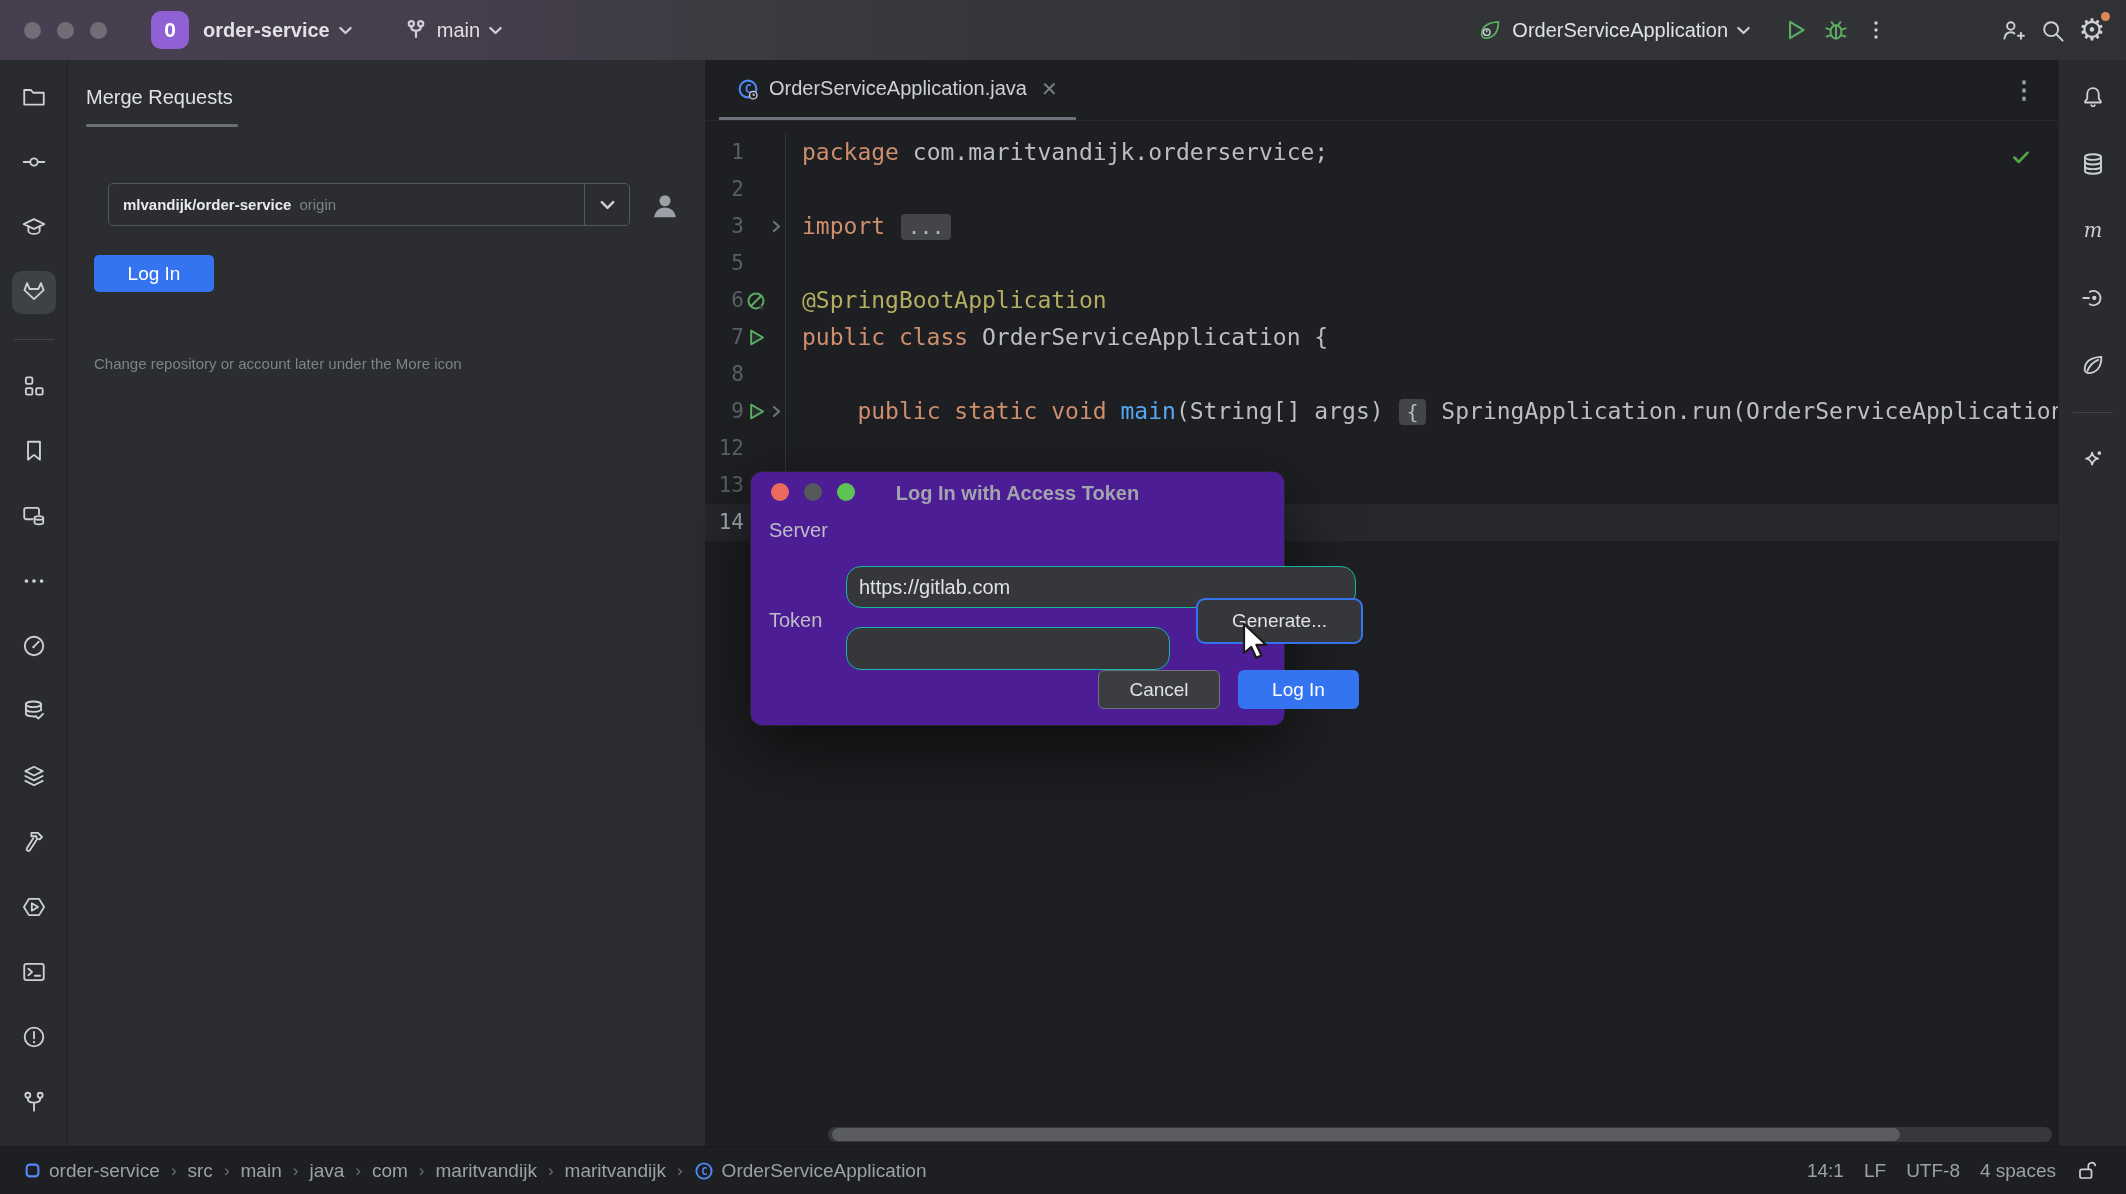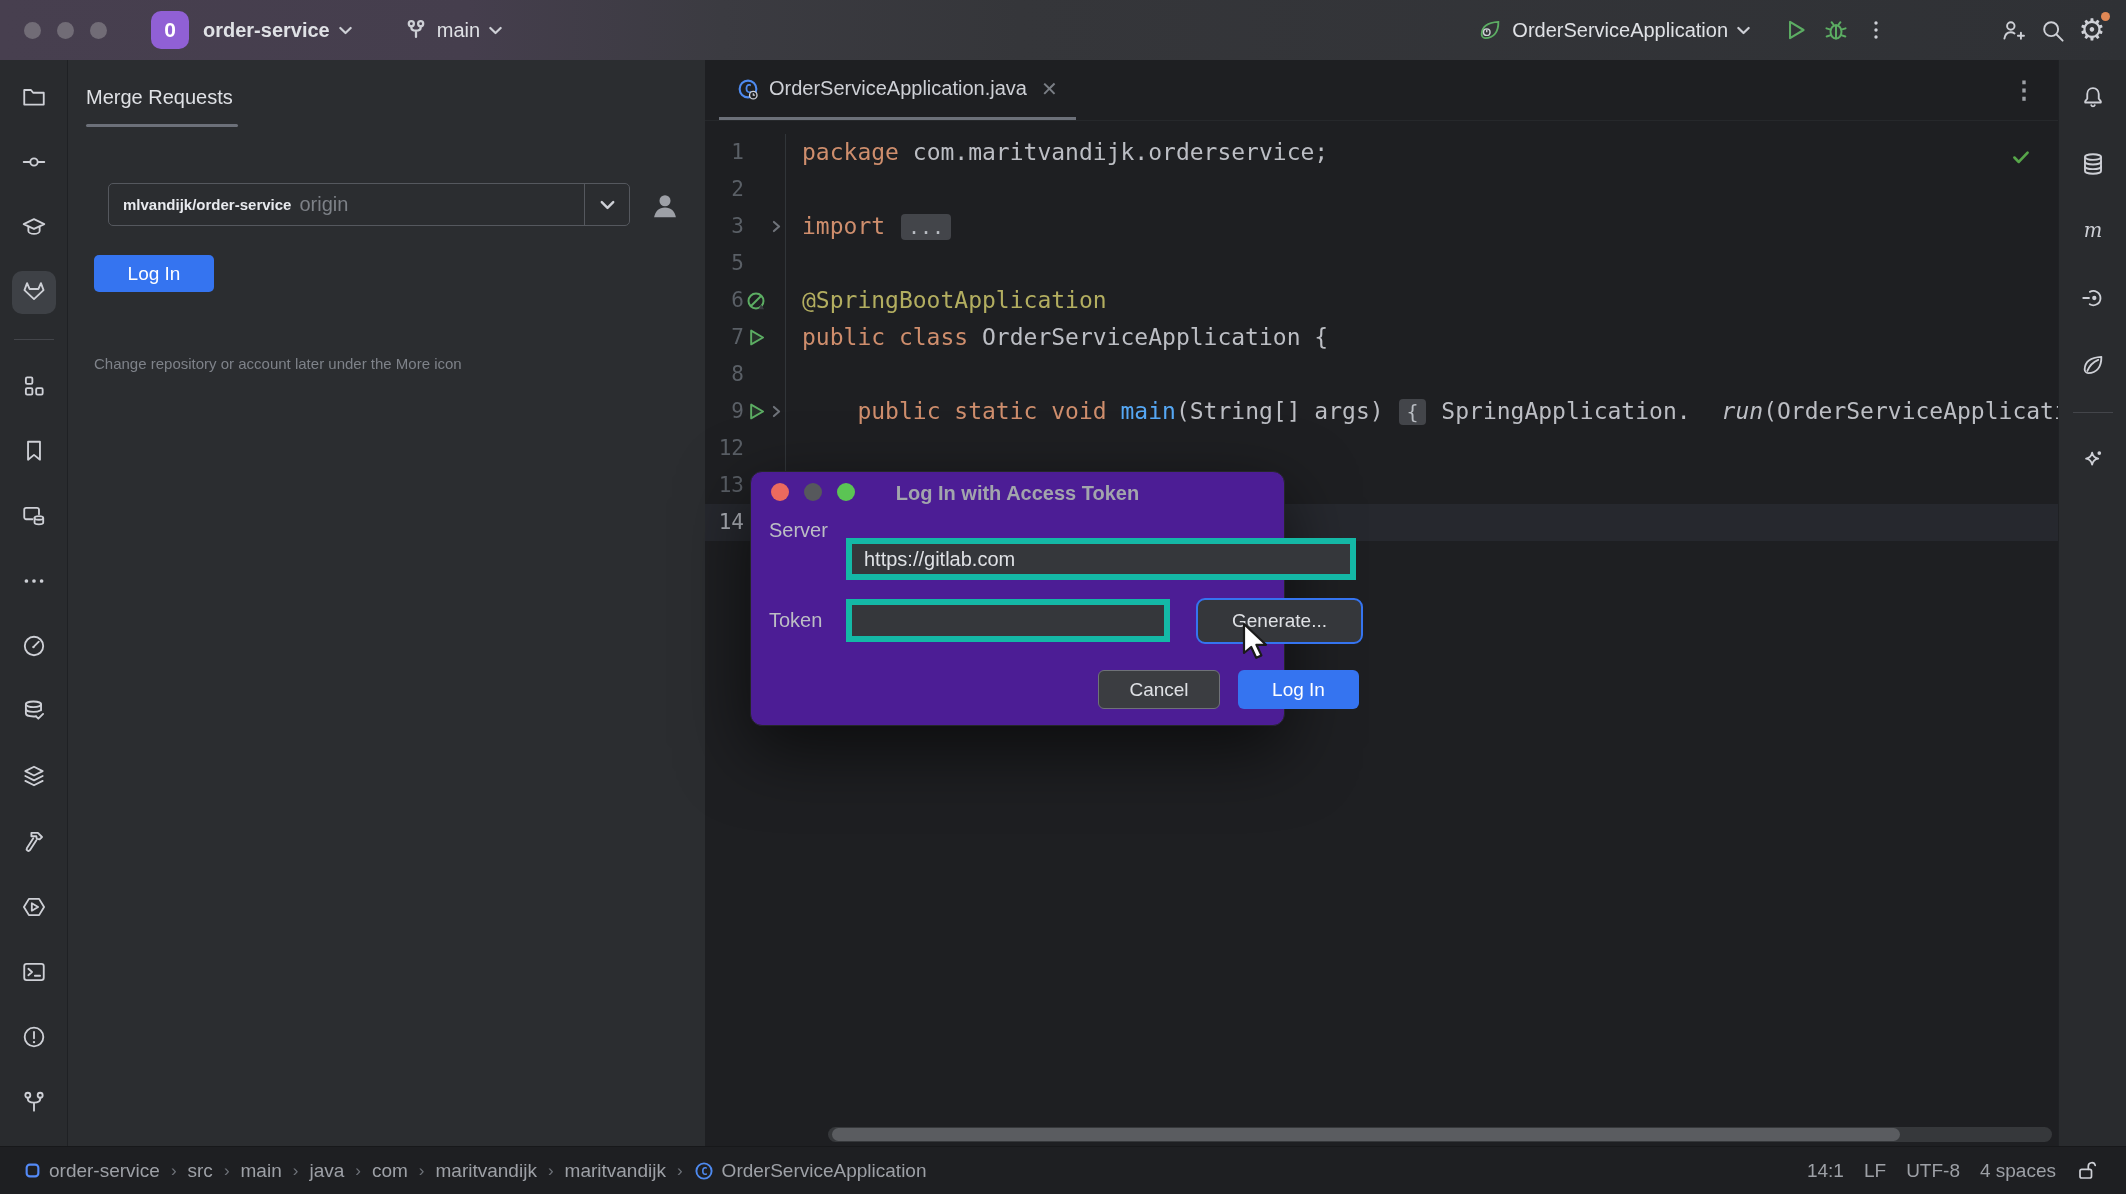--- a/index.html
+++ b/index.html
@@ -34,21 +34,21 @@
   .stripe-item.selected{background:#3E4146;}
   .stripe-div{width:40px;height:1px;background:#43454A;margin:2px 0 25px 0;}
 
   
   .panel{position:absolute;left:68px;top:60px;width:637px;height:1086px;background:#2B2D30;}
   .panel-tab{position:absolute;left:18px;top:26px;font-size:20px;color:#DFE1E5;}
   .tab-underline{position:absolute;left:18px;top:64px;width:152px;height:3px;border-radius:2px;background:#6C7079;}
   .combo{position:absolute;left:40px;top:123px;width:522px;height:43px;border:1px solid #55585E;border-radius:5px;
     background:#2B2D30;display:flex;align-items:center;box-sizing:border-box;}
   .combo-val{padding-left:14px;font-size:15px;color:#E8EAEE;font-weight:600;white-space:nowrap;}
-  .combo-suffix{padding-left:8px;font-size:20px;color:#7D8187;}
+  .combo-suffix{padding-left:8px;font-size:15px;color:#7D8187;}
   .combo-arrow{margin-left:auto;width:44px;height:100%;border-left:1px solid #55585E;display:flex;align-items:center;justify-content:center;}
   .person{position:absolute;left:580px;top:129px;}
   .login-btn{position:absolute;left:26px;top:195px;width:120px;height:37px;background:#3574F0;border:none;border-radius:5px;
     color:#fff;font-size:19px;font-family:inherit;}
   .hint{position:absolute;left:26px;top:260px;font-size:15px;color:#7E8289;margin-top:35px;}
 
   
   .editor{position:absolute;left:705px;top:60px;width:1353px;height:1086px;background:#1E1F22;overflow:hidden;}
   .tabbar{height:60px;display:flex;align-items:stretch;border-bottom:1px solid #26282B;padding-left:14px;}
   .etab{display:flex;align-items:center;gap:10px;padding:0 18px;border-bottom:3px solid #6C7079;box-sizing:border-box;
@@ -58,36 +58,36 @@
   .codewrap{position:relative;padding-top:13px;}
   .cl{position:relative;display:flex;height:37px;line-height:37px;font-family:"DejaVu Sans Mono",monospace;font-size:23px;}
   .cl.active{background:#26282E;}
   .ln{width:39px;text-align:right;color:#5A5F66;font-size:21px;flex:none;}
   .cl.active .ln{color:#ACAFB6;}
   .gi{width:24px;flex:none;display:flex;align-items:center;justify-content:center;}
   .gf{width:17px;flex:none;display:flex;align-items:center;justify-content:center;}
   .lt{flex:1;border-left:1px solid #313539;padding-left:16px;white-space:pre;overflow:hidden;}
   .caret{position:absolute;left:86px;top:6px;width:2px;height:26px;background:#CED0D6;}
   .tk-k{color:#CF8E6D;}  .tk-p{color:#BCBEC4;}  .tk-a{color:#B3AE60;}  .tk-m{color:#56A8F5;}
-  .tk-i{color:#BCBEC4;font-style:italic;margin-left:31px;}
+  .tk-i{color:#BCBEC4;}
   .tk-box{background:#43454A;color:#B8BCC2;border-radius:4px;padding:1px 7px;margin:0 2px;font-size:20px;}
   .inspect-ok{position:absolute;right:26px;top:86px;}
   .hscroll{position:absolute;left:123px;bottom:4px;width:1224px;height:15px;background:#36383B;border-radius:8px;}
   .hthumb{position:absolute;left:4px;top:1px;width:1068px;height:13px;background:#5A5C60;border-radius:7px;}
 
   
   .dialog{position:absolute;left:750px;top:471px;width:535px;height:255px;background:#4c1d95;border:1px solid #242629;
     border-radius:12px;box-shadow:0 24px 70px rgba(0,0,0,.6);z-index:30;box-sizing:border-box;}
   .dlg-lights{position:absolute;left:20px;top:11px;display:flex;gap:15px;}
   .dl{width:18px;height:18px;border-radius:50%;}
   .dl-red{background:#EC6A5E;} .dl-gray{background:#56585C;} .dl-green{background:#5BC454;}
   .dlg-title{position:absolute;left:0;right:0;top:10px;text-align:center;font-size:20px;font-weight:bold;color:#A2A5AC;}
   .dlg-label{position:absolute;font-size:20px;color:#BCBEC4;}
-  .dlg-input{position:absolute;background:#35373B;border:6px solid #14b8a6;border-radius:0;color:#DFE1E5;
-    font-size:20px;font-family:inherit;padding:0 12px;box-sizing:border-box;outline:none;}
+  .dlg-input{position:absolute;background:#35373B;border:1px solid #14b8a6;border-radius:15px;color:#DFE1E5;
+    font-size:20px;font-family:inherit;padding:0 12px;box-sizing:border-box;outline:none;margin-top:28px;}
   .btn-generate{position:absolute;left:445px;top:126px;width:167px;height:46px;border:2px solid #3574F0;border-radius:9px;
     background:#35373B;color:#DFE1E5;font-size:19px;font-family:inherit;}
   .btn-cancel{position:absolute;left:347px;top:198px;width:122px;height:39px;border:1px solid #6F7278;border-radius:6px;
     background:#3B3D41;color:#DFE1E5;font-size:19px;font-family:inherit;}
   .btn-login{position:absolute;left:487px;top:198px;width:121px;height:39px;border:none;border-radius:6px;
     background:#3574F0;color:#fff;font-size:19px;font-family:inherit;}
   .cursor{position:absolute;left:1240px;top:622px;z-index:40;}
 
   
   .statusbar{position:absolute;left:0;top:1146px;width:2126px;height:48px;background:#1E1F22;border-top:1px solid #17181A;

